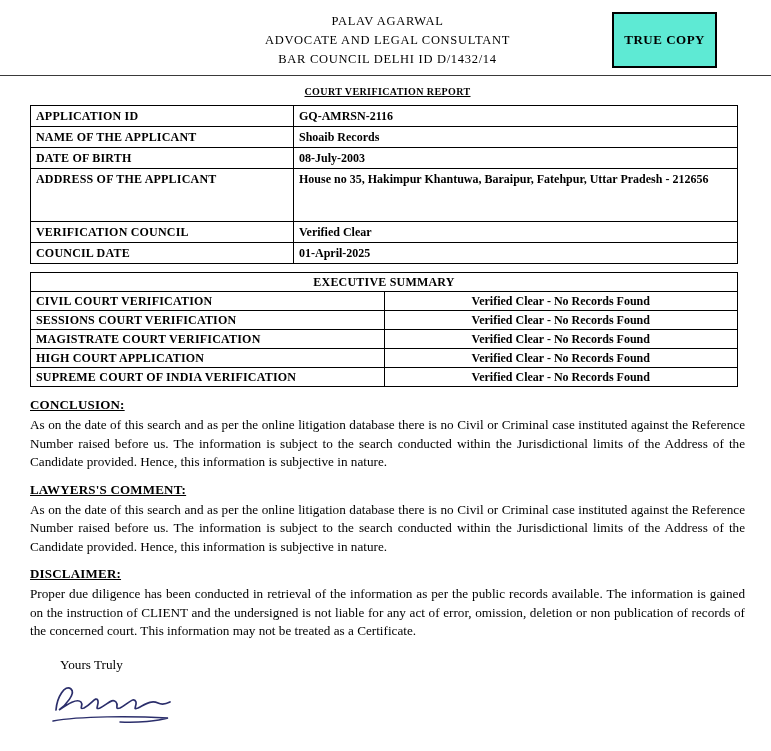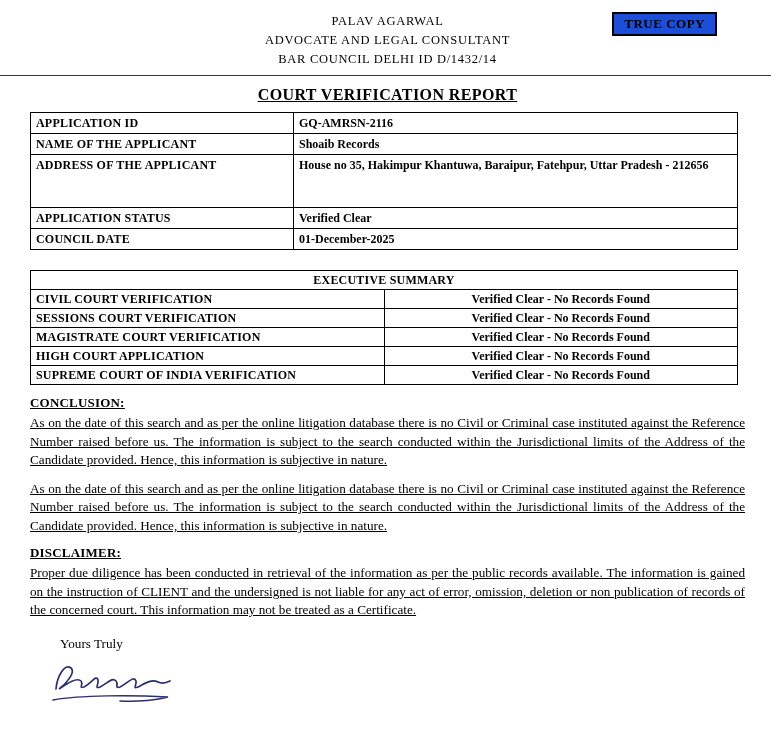--- a/index.html
+++ b/index.html
@@ -15,58 +15,58 @@
     padding: 12px 26px 0 30px;
     overflow: hidden;
   }
 
   
   .letterhead { text-align: center; line-height: 1.5; }
   .lh-line { font-size: 12.5px; letter-spacing: 0.7px; }
   .true-copy {
     position: absolute; top: 12px; right: 54px;
     border: 2px solid #000;
-    padding: 2px 10px;
+    padding: 18px 10px;
     font-size: 13px; font-weight: bold; letter-spacing: 0.5px;
-    background: #1d4ed8;
+    background: #5eead4;
   }
   .rule {
     border: none; border-top: 1.5px solid #3a3a3a;
     margin: 7px -26px 0 -30px;
   }
 
   
   .report-title {
     text-align: center;
-    font-size: 16px; font-weight: bold;
+    font-size: 10px; font-weight: bold;
     text-decoration: underline;
     letter-spacing: 0.4px;
     margin: 10px 0 8px 0;
   }
 
   
   table { border-collapse: collapse; width: 708px; table-layout: fixed; }
   td { border: 1px solid #000; vertical-align: top; }
   .main-table td { font-size: 12px; padding: 3px 5px 2px 5px; }
   .main-table .lbl { width: 263px; font-weight: bold; letter-spacing: 0.2px; }
   .main-table .val { font-weight: bold; }
   .main-table .addr-row td { height: 53px; }
   .main-table td { height: 21px; }
 
-  .exec-table { margin-top: 20px; }
+  .exec-table { margin-top: 8px; }
   .exec-table td { font-size: 12px; padding: 2px 5px 1px 5px; height: 19px; }
   .exec-title {
     text-align: center; font-weight: bold; font-size: 12.5px;
     letter-spacing: 0.2px; height: 18px;
   }
   .exec-table .lbl { width: 268px; font-weight: bold; letter-spacing: 0.2px; }
   .exec-table .val { font-weight: bold; text-align: center; }
 
   
-  .section { margin-top: 10px; text-decoration: underline; }
+  .section { margin-top: 10px; }
   .section-heading {
     font-size: 13px; font-weight: bold;
     text-decoration: underline;
     letter-spacing: 0.2px;
     margin-bottom: 3px;
   }
   .section-body {
     font-size: 13.2px; line-height: 18.5px;
     text-align: justify;
   }
@@ -95,31 +95,35 @@
   <table class="main-table">
     <tbody>
         <tr>
       <td class="lbl">APPLICATION ID</td>
       <td class="val">GQ-AMRSN-2116</td>
     </tr>
     <tr>
       <td class="lbl">NAME OF THE APPLICANT</td>
       <td class="val">Shoaib Records</td>
     </tr>
+    <tr>
+      <td class="lbl">DATE OF BIRTH</td>
+      <td class="val">08-July-2003</td>
+    </tr>
     <tr class="addr-row">
       <td class="lbl">ADDRESS OF THE APPLICANT</td>
       <td class="val">House no 35, Hakimpur Khantuwa, Baraipur, Fatehpur, Uttar Pradesh - 212656</td>
     </tr>
     <tr>
-      <td class="lbl">APPLICATION STATUS</td>
+      <td class="lbl">VERIFICATION COUNCIL</td>
       <td class="val">Verified Clear</td>
     </tr>
     <tr>
       <td class="lbl">COUNCIL DATE</td>
-      <td class="val">01-December-2025</td>
+      <td class="val">01-April-2025</td>
     </tr>
   </tbody>
     </table>
 
   <table class="exec-table">
     <tbody>
         <tr>
       <td class="exec-title" colspan="2">EXECUTIVE SUMMARY</td>
     </tr>
     <tr>
@@ -144,20 +148,21 @@
     </tr>
   </tbody>
     </table>
 
   <div class="section">
     <div class="section-heading">CONCLUSION:</div>
     <div class="section-body">As on the date of this search and as per the online litigation database there is no Civil or Criminal case instituted against the Reference Number raised before us. The information is subject to the search conducted within the Jurisdictional limits of the Address of the Candidate provided. Hence, this information is subjective in nature.</div>
   </div>
 
   <div class="section">
+    <div class="section-heading">LAWYERS'S COMMENT:</div>
     <div class="section-body">As on the date of this search and as per the online litigation database there is no Civil or Criminal case instituted against the Reference Number raised before us. The information is subject to the search conducted within the Jurisdictional limits of the Address of the Candidate provided. Hence, this information is subjective in nature.</div>
   </div>
 
   <div class="section">
     <div class="section-heading">DISCLAIMER:</div>
     <div class="section-body">Proper due diligence has been conducted in retrieval of the information as per the public records available. The information is gained on the instruction of CLIENT and the undersigned is not liable for any act of error, omission, deletion or non publication of records of the concerned court. This information may not be treated as a Certificate.</div>
   </div>
 
   <div class="closing">Yours Truly</div>
 

